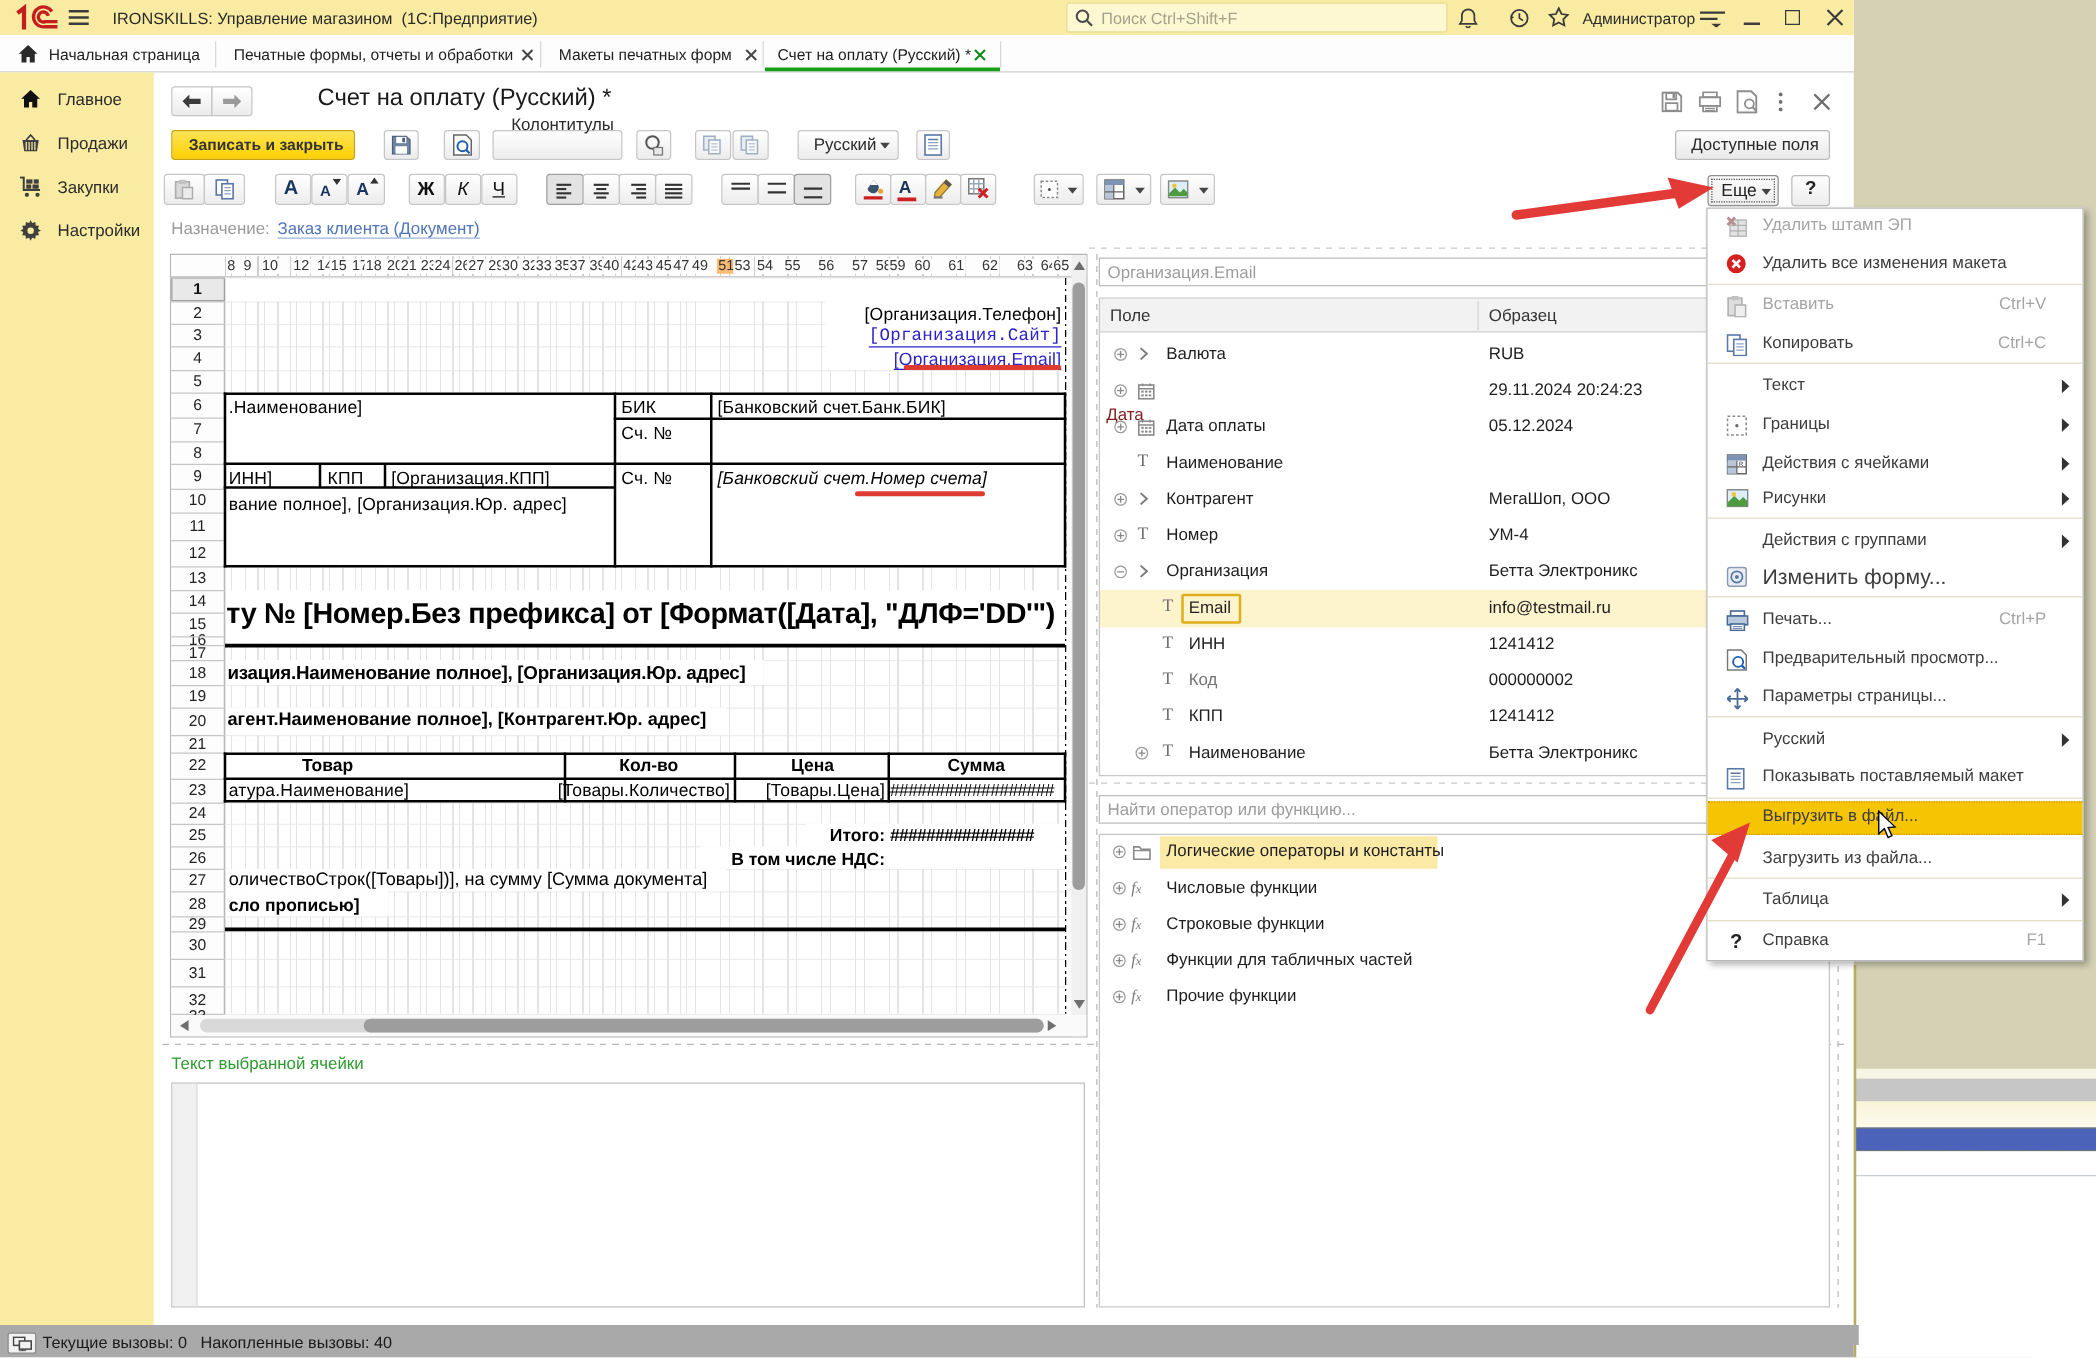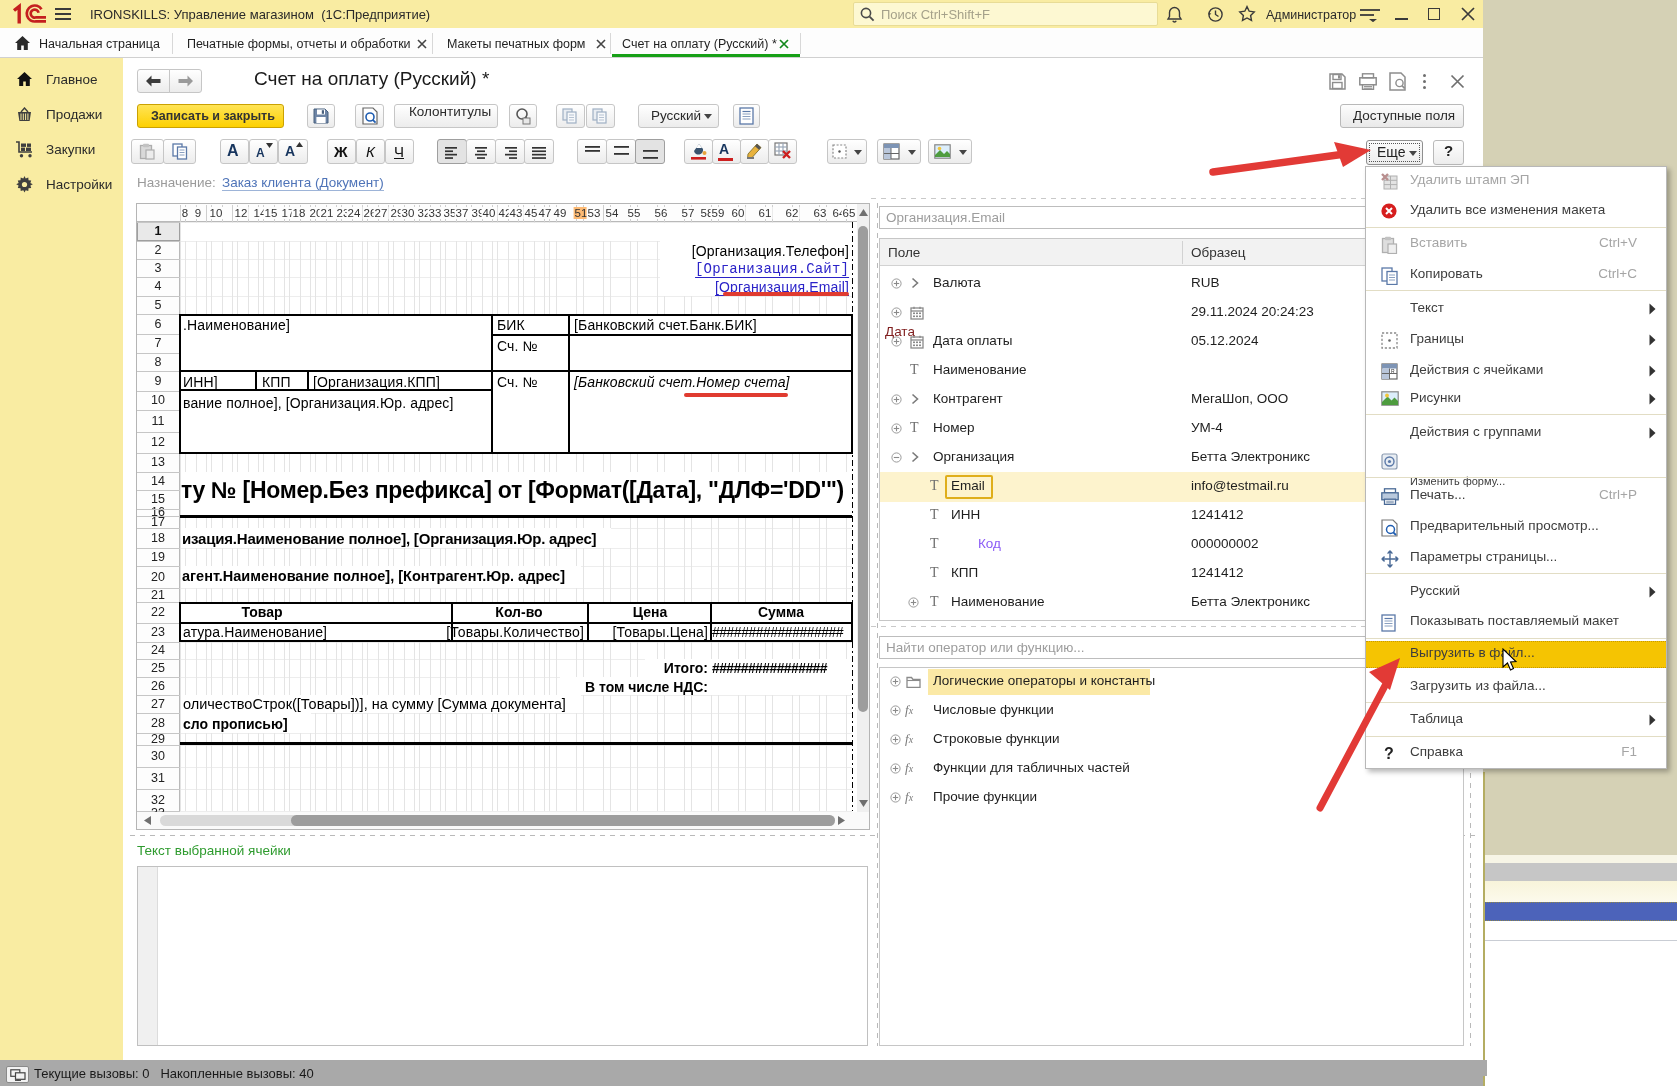--- a/index.html
+++ b/index.html
@@ -153,21 +153,21 @@
     <rect x="8.8" y="2.2" width="2.2" height="3.6" fill="#49607f"></rect>
     <rect x="3.4" y="9" width="9.2" height="6" fill="#fff"></rect>
   </svg>
 <div class="btn" style="left:355px;top:104px;width:29px;height:24px;"></div>
 <svg class="a" style="left:362px;top:107px;" width="16" height="18" viewBox="0 0 16 18">
     <path d="M1 1 h10 l4 4 v12 h-14 z" fill="#fff" stroke="#666" stroke-width="1.2"></path>
     <circle cx="8" cy="10" r="4" fill="none" stroke="#1f5db1" stroke-width="1.6"></circle>
     <line x1="10.8" y1="12.8" x2="13.6" y2="15.6" stroke="#1f5db1" stroke-width="1.8"></line>
   </svg>
 <div class="btn" style="left:394px;top:104px;width:104px;height:24px;"></div>
-<div class="t" style="left:409px;top:104px;font-size:13.5px;color:#2a2a2a;">Колонтитулы</div>
+<div class="t" style="left:409px;top:92px;font-size:13.5px;color:#2a2a2a;">Колонтитулы</div>
 <div class="btn" style="left:509px;top:104px;width:28px;height:24px;"></div>
 <svg class="a" style="left:514px;top:107px;" width="18" height="18" viewBox="0 0 18 18">
     <circle cx="8" cy="7" r="5" fill="none" stroke="#555" stroke-width="1.6"></circle>
     <line x1="11.5" y1="10.5" x2="15.5" y2="14.5" stroke="#555" stroke-width="2"></line>
     <rect x="9" y="11" width="7" height="6" fill="#e8e8e8" stroke="#777" stroke-width="1"></rect>
   </svg>
 <div class="btn" style="left:556px;top:104px;width:29px;height:24px;"></div>
 <svg class="a" style="left:562px;top:108px;" width="16" height="16" viewBox="0 0 16 16">
     <rect x="1" y="1" width="9" height="11" fill="#e9edf2" stroke="#9fb0c4" stroke-width="1.2"></rect>
     <rect x="5" y="4" width="9" height="11" fill="#f6f8fa" stroke="#9fb0c4" stroke-width="1.2"></rect>
@@ -668,21 +668,21 @@
 <div class="t" style="left:1191px;top:449px;font-size:13.5px;color:#1e1e1e;">Бетта Электроникс</div>
 <div class="a" style="left:880px;top:472px;width:583px;height:30px;background:#fdf3cd;"></div>
 <div class="t" style="left:930px;top:478px;font-size:14px;color:#6f6f6f;font-family:&quot;Liberation Serif&quot;,serif;">T</div>
 <div class="a" style="left:945px;top:475px;width:48px;height:24px;border:2px solid #dfae1b;border-radius:2px;background:#fdf3cd;"></div>
 <div class="t" style="left:951px;top:478px;font-size:13.5px;color:#1e1e1e;">Email</div>
 <div class="t" style="left:1191px;top:478px;font-size:13.5px;color:#1e1e1e;">info@testmail.ru</div>
 <div class="t" style="left:930px;top:507px;font-size:14px;color:#6f6f6f;font-family:&quot;Liberation Serif&quot;,serif;">T</div>
 <div class="t" style="left:951px;top:507px;font-size:13.5px;color:#1e1e1e;">ИНН</div>
 <div class="t" style="left:1191px;top:507px;font-size:13.5px;color:#1e1e1e;">1241412</div>
 <div class="t" style="left:930px;top:536px;font-size:14px;color:#6f6f6f;font-family:&quot;Liberation Serif&quot;,serif;">T</div>
-<div class="t" style="left:978px;top:536px;font-size:13.5px;color:#8b5cf6;">Код</div>
+<div class="t" style="left:951px;top:536px;font-size:13.5px;color:#737373;">Код</div>
 <div class="t" style="left:1191px;top:536px;font-size:13.5px;color:#1e1e1e;">000000002</div>
 <div class="t" style="left:930px;top:565px;font-size:14px;color:#6f6f6f;font-family:&quot;Liberation Serif&quot;,serif;">T</div>
 <div class="t" style="left:951px;top:565px;font-size:13.5px;color:#1e1e1e;">КПП</div>
 <div class="t" style="left:1191px;top:565px;font-size:13.5px;color:#1e1e1e;">1241412</div>
 <svg class="a" style="left:908px;top:597px;" width="11" height="11" viewBox="0 0 11 11">
     <circle cx="5.5" cy="5.5" r="4.6" fill="#fff" stroke="#9a9a9a" stroke-width="1"></circle>
     <line x1="2.8" y1="5.5" x2="8.2" y2="5.5" stroke="#8a8a8a" stroke-width="1.1"></line>
     <line x1="5.5" y1="2.8" x2="5.5" y2="8.2" stroke="#8a8a8a" stroke-width="1.1"></line>
   </svg>
 <div class="t" style="left:930px;top:594px;font-size:14px;color:#6f6f6f;font-family:&quot;Liberation Serif&quot;,serif;">T</div>
@@ -808,21 +808,21 @@
 <div class="a" style="left:1366px;top:414px;width:300px;height:1px;background:#e2ddc4;"></div>
 <div class="t" style="left:1410px;top:424px;font-size:13.5px;color:#3d3d3d;">Действия с группами</div>
 <svg class="a" style="left:1649px;top:427px;" width="7" height="12" viewBox="0 0 7 12">
     <path d="M0.5 0.5 v11 l6 -5.5 z" fill="#333"></path>
   </svg>
 <svg class="a" style="left:1381px;top:453px;" width="17" height="17" viewBox="0 0 17 17">
     <rect x="1" y="1" width="15" height="15" rx="2" fill="#e8edf3" stroke="#8a9ab0" stroke-width="1.2"></rect>
     <circle cx="8.5" cy="8.5" r="4.5" fill="none" stroke="#5b79a8" stroke-width="1.4"></circle>
     <circle cx="8.5" cy="8.5" r="1.6" fill="#5b79a8"></circle>
   </svg>
-<div class="t" style="left:1410px;top:452px;font-size:11px;color:#3d3d3d;margin-top:23px;">Изменить форму...</div>
+<div class="t" style="left:1410px;top:452px;font-size:17px;color:#3d3d3d;">Изменить форму...</div>
 <div class="a" style="left:1366px;top:477px;width:300px;height:1px;background:#e2ddc4;"></div>
 <svg class="a" style="left:1381px;top:488px;" width="18" height="17" viewBox="0 0 18 17">
     <rect x="3.5" y="0.8" width="11" height="4" fill="#fff" stroke="#4a6a96" stroke-width="1.3"></rect>
     <rect x="0.8" y="4.8" width="16.4" height="7" fill="#b9c9dd" stroke="#4a6a96" stroke-width="1.3"></rect>
     <rect x="3.5" y="11.2" width="11" height="5.2" fill="#fff" stroke="#4a6a96" stroke-width="1.3"></rect>
     <line x1="5.2" y1="13.2" x2="12.8" y2="13.2" stroke="#7b92ae"></line>
     <line x1="5.2" y1="14.8" x2="12.8" y2="14.8" stroke="#7b92ae"></line>
   </svg>
 <div class="t" style="left:1410px;top:487px;font-size:13.5px;color:#3d3d3d;">Печать...</div>
 <div class="t" style="left:1637px;top:487px;transform:translateX(-100%);font-size:13.5px;color:#a5a5a5;">Ctrl+P</div>

